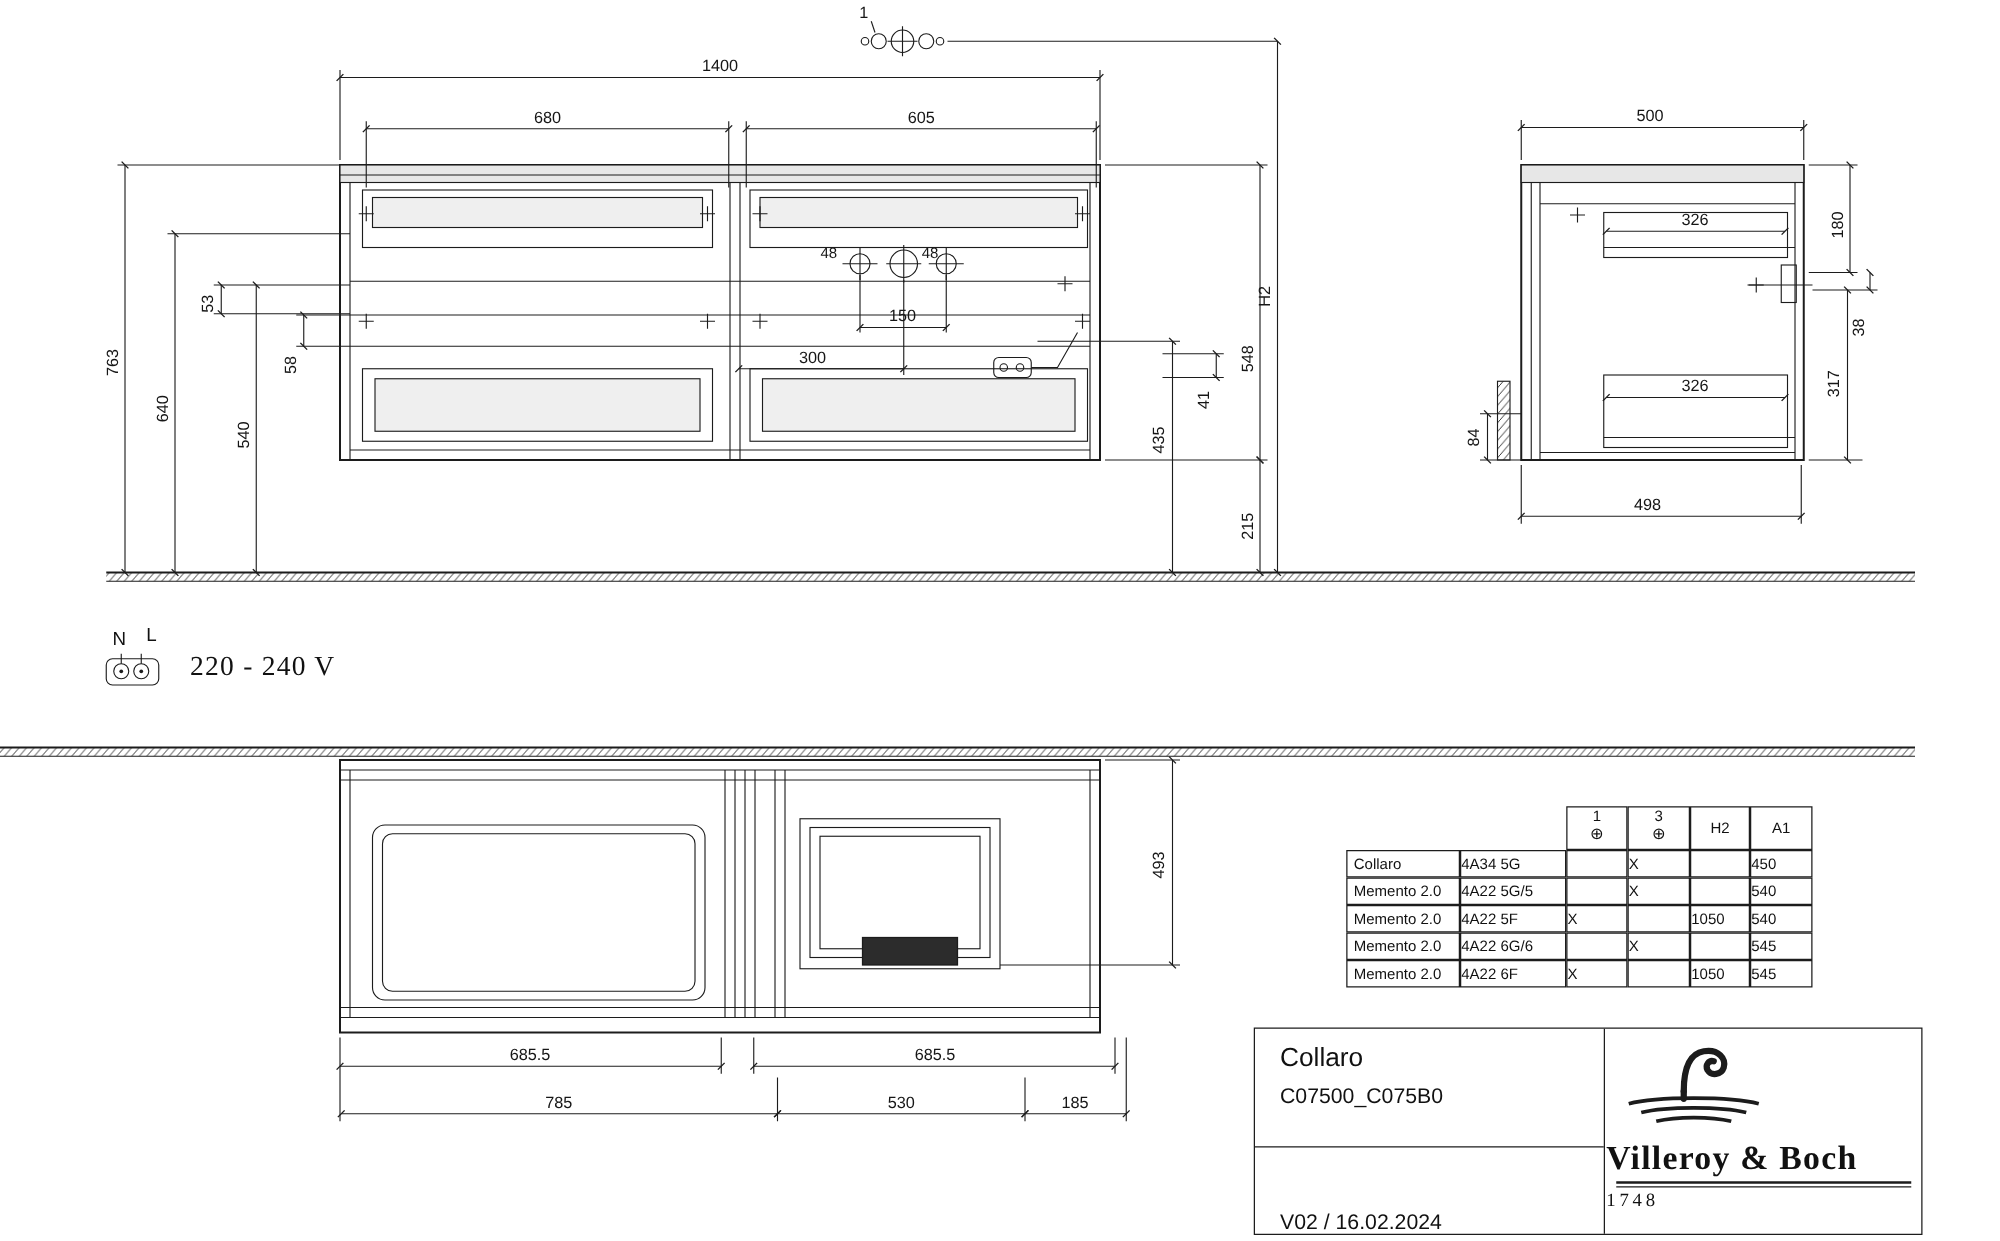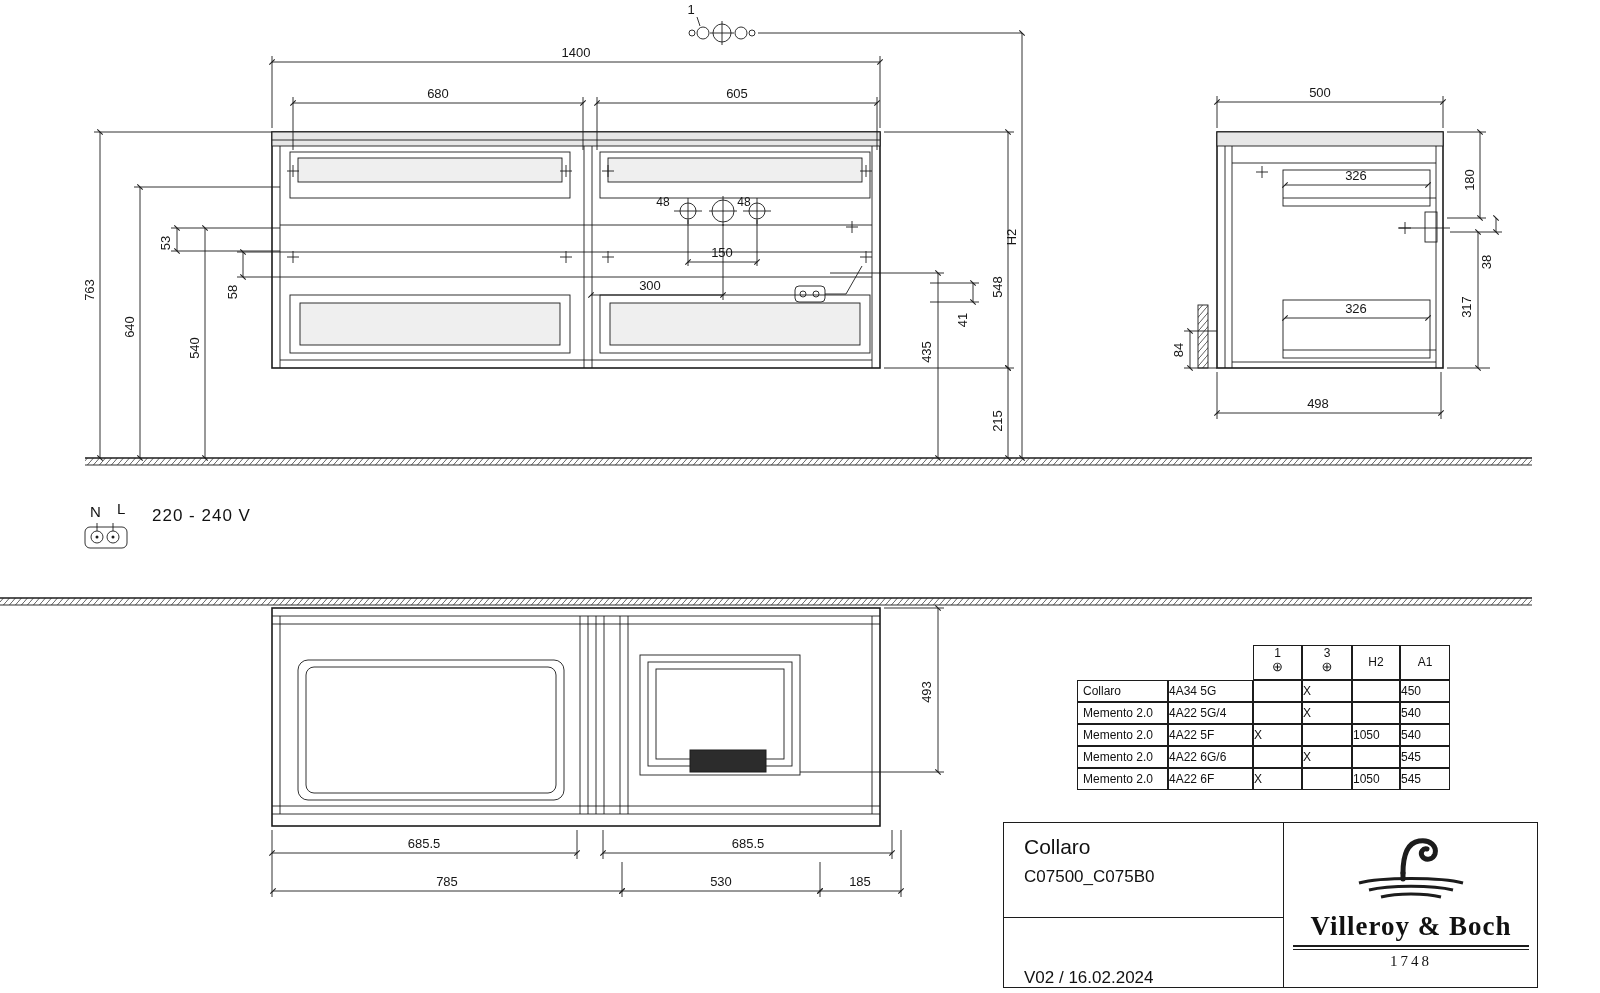--- a/index.html
+++ b/index.html
@@ -23,28 +23,28 @@
   .tbl .sp{border:none;height:33px;}
   .tap{display:block;font-size:13px;line-height:14px;}
   
   .tblock{position:absolute;left:1003px;top:822px;width:533px;height:164px;
           border:1.6px solid #1c1c1c;}
   .tblock .vdiv{position:absolute;left:279px;top:0;width:0;height:100%;border-left:1.6px solid #1c1c1c;}
   .tblock .hdiv{position:absolute;left:0;top:94px;width:279px;height:0;border-top:1.6px solid #1c1c1c;}
   .tb-product{position:absolute;left:20px;top:12px;font-size:21px;}
   .tb-code{position:absolute;left:20px;top:44px;font-size:17px;}
   .tb-version{position:absolute;left:20px;top:118px;font-size:17px;margin-top:27px;}
-  .logo{position:absolute;left:281px;top:0;width:252px;height:100%;text-align:center;}
+  .logo{position:absolute;left:281px;top:0;width:252px;height:100%;}
   .brand{position:absolute;left:0;right:0;top:88px;font-family:"Liberation Serif",serif;
          font-weight:bold;font-size:27px;letter-spacing:1px;white-space:nowrap;}
   .brandrule{position:absolute;left:8px;right:8px;top:122px;border-top:2px solid #1c1c1c;}
   .brandrule2{position:absolute;left:8px;right:8px;top:126px;border-top:1px solid #1c1c1c;}
   .since{position:absolute;left:0;right:0;top:130px;font-family:"Liberation Serif",serif;
          font-size:15px;letter-spacing:3px;}
-  .volt{position:absolute;left:152px;top:506px;font-size:17px;letter-spacing:1px;}
+  .volt{position:absolute;left:152px;top:520px;font-size:22px;letter-spacing:1px;font-family:Liberation Serif, serif;}
   .nl{position:absolute;font-size:15px;}
 </style>
 </head>
 <body>
 
 <div id="stage">
 
 <svg width="1600" height="993" viewBox="0 0 1600 993">
   <defs>
     <marker id="tk" markerWidth="12" markerHeight="12" refX="6" refY="6" orient="auto">
@@ -339,21 +339,21 @@
     <div class="hc" style="line-height:30px;">A1</div>
 
     <div class="c name">Collaro</div>
     <div class="c">4A34 5G</div>
     <div class="c"></div>
     <div class="c">X</div>
     <div class="c"></div>
     <div class="c">450</div>
 
     <div class="c name">Memento 2.0</div>
-    <div class="c">4A22 5G/4</div>
+    <div class="c">4A22 5G/5</div>
     <div class="c"></div>
     <div class="c">X</div>
     <div class="c"></div>
     <div class="c">540</div>
 
     <div class="c name">Memento 2.0</div>
     <div class="c">4A22 5F</div>
     <div class="c">X</div>
     <div class="c"></div>
     <div class="c">1050</div>

